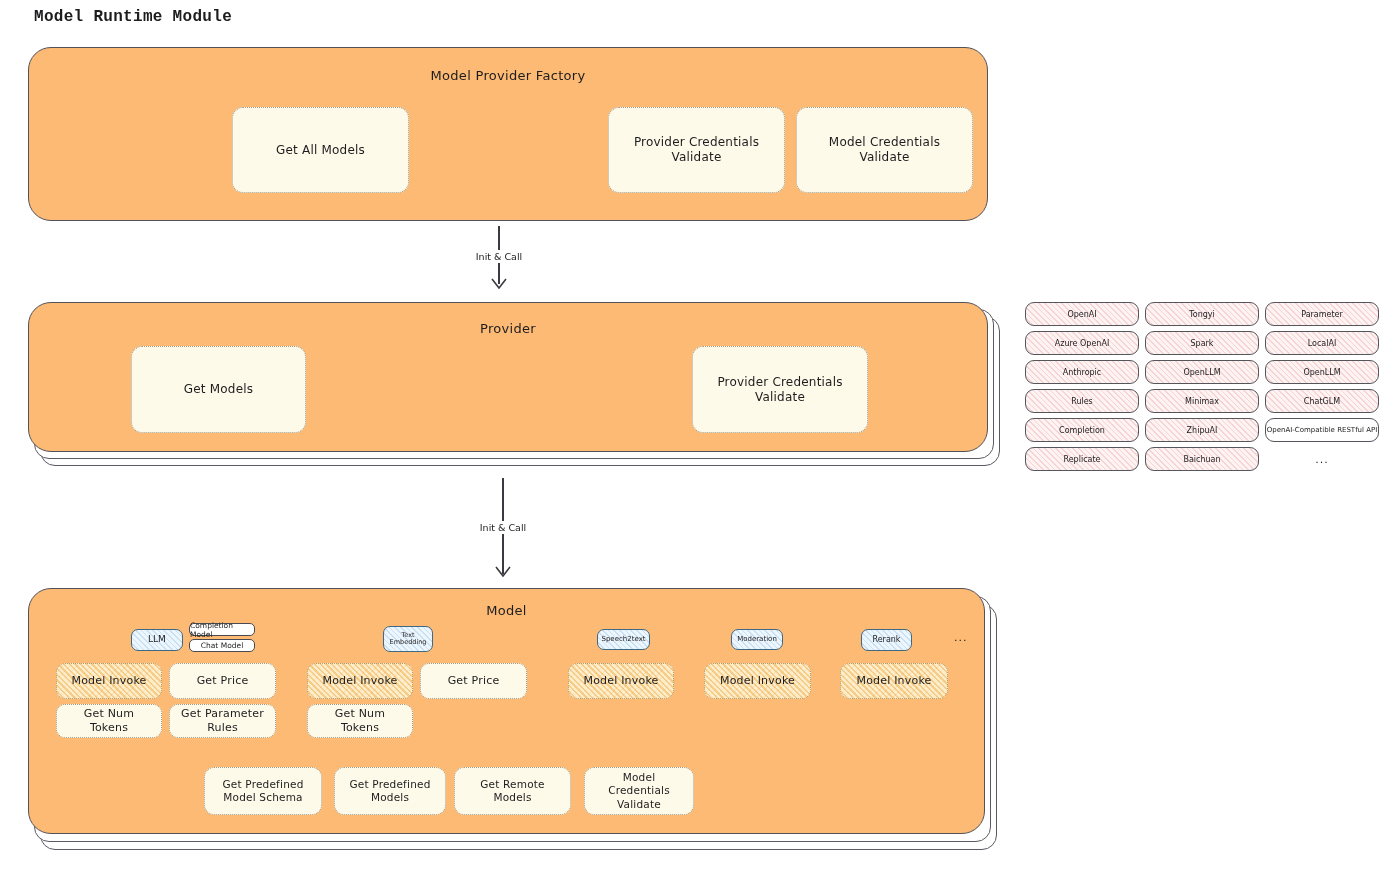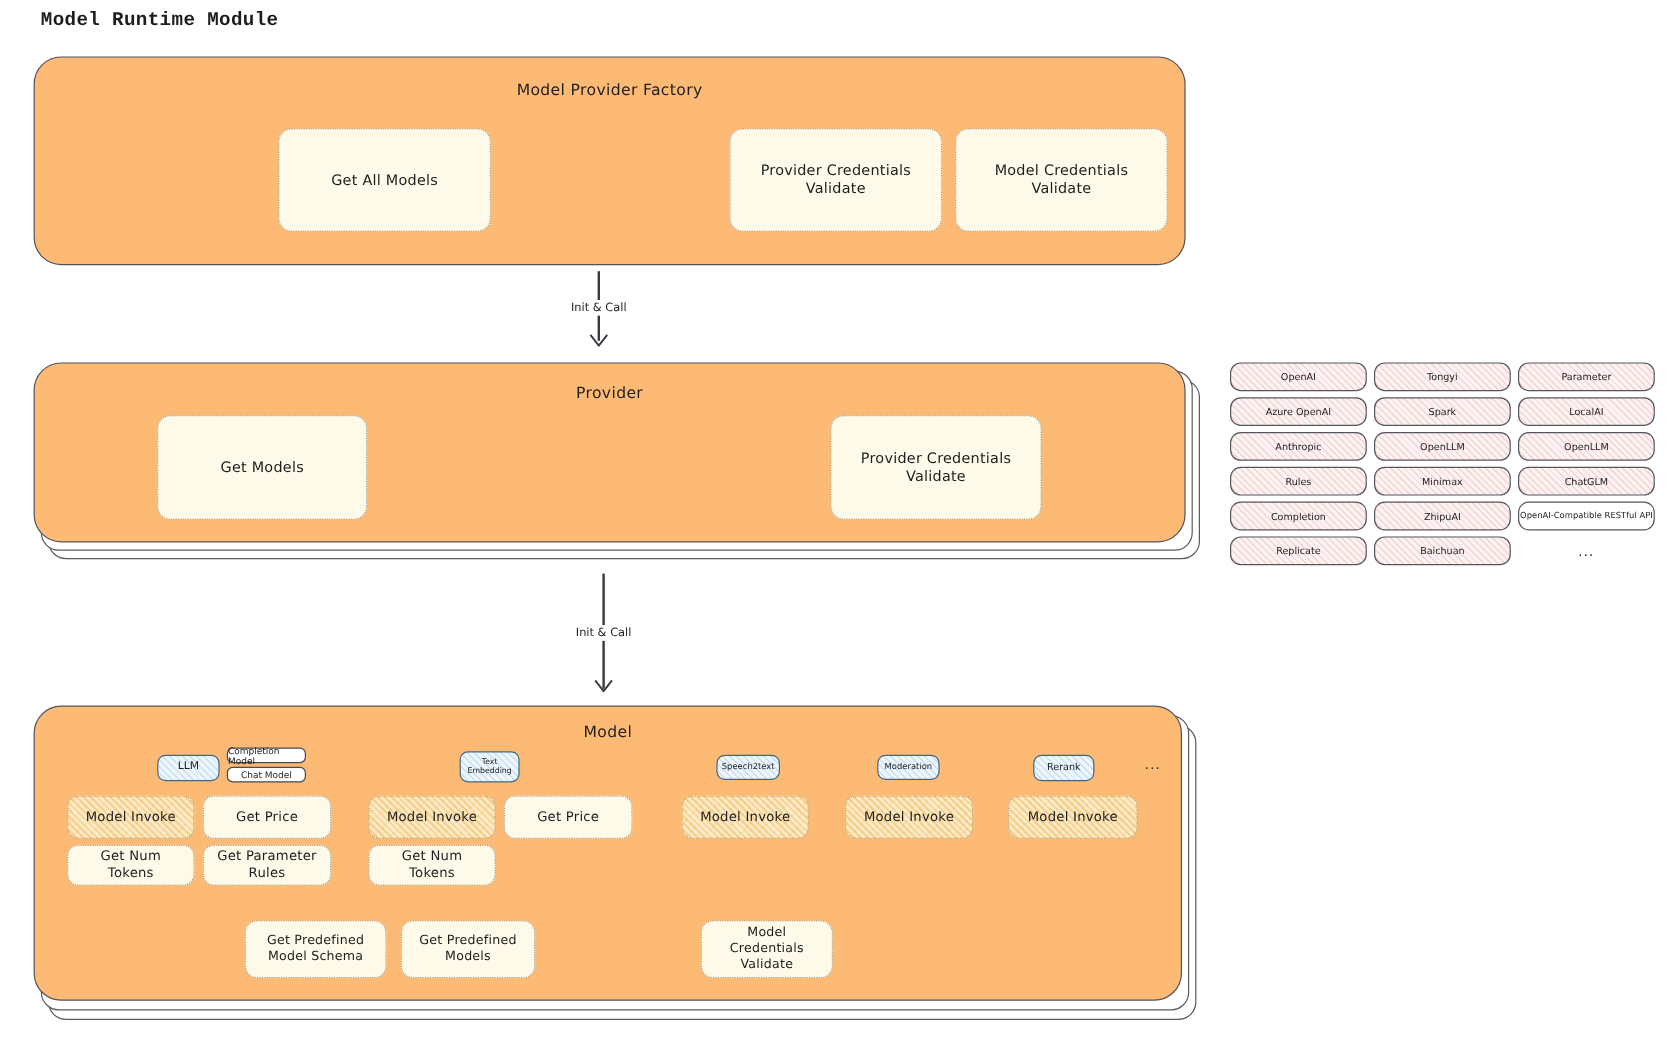--- a/index.html
+++ b/index.html
@@ -119,16 +119,17 @@
     <div class="node op hl" style="left:539px;top:74px;width:106px;height:36px;">Model Invoke</div>
     <div class="node op hl" style="left:675px;top:74px;width:107px;height:36px;">Model Invoke</div>
     <div class="node op hl" style="left:811px;top:74px;width:108px;height:36px;">Model Invoke</div>
 
     <div class="node op" style="left:27px;top:115px;width:106px;height:34px;">Get Num Tokens</div>
     <div class="node op" style="left:140px;top:115px;width:107px;height:34px;">Get Parameter Rules</div>
     <div class="node op" style="left:278px;top:115px;width:106px;height:34px;">Get Num Tokens</div>
 
     <div class="node bt" style="left:175px;top:178px;width:118px;height:48px;">Get Predefined Model Schema</div>
     <div class="node bt" style="left:305px;top:178px;width:112px;height:48px;">Get Predefined Models</div>
+    <div class="node bt" style="left:425px;top:178px;width:117px;height:48px;">Get Remote Models</div>
     <div class="node bt" style="left:555px;top:178px;width:110px;height:48px;">Model Credentials Validate</div>
   </div>
 
 </div>
 
 </body></html>

